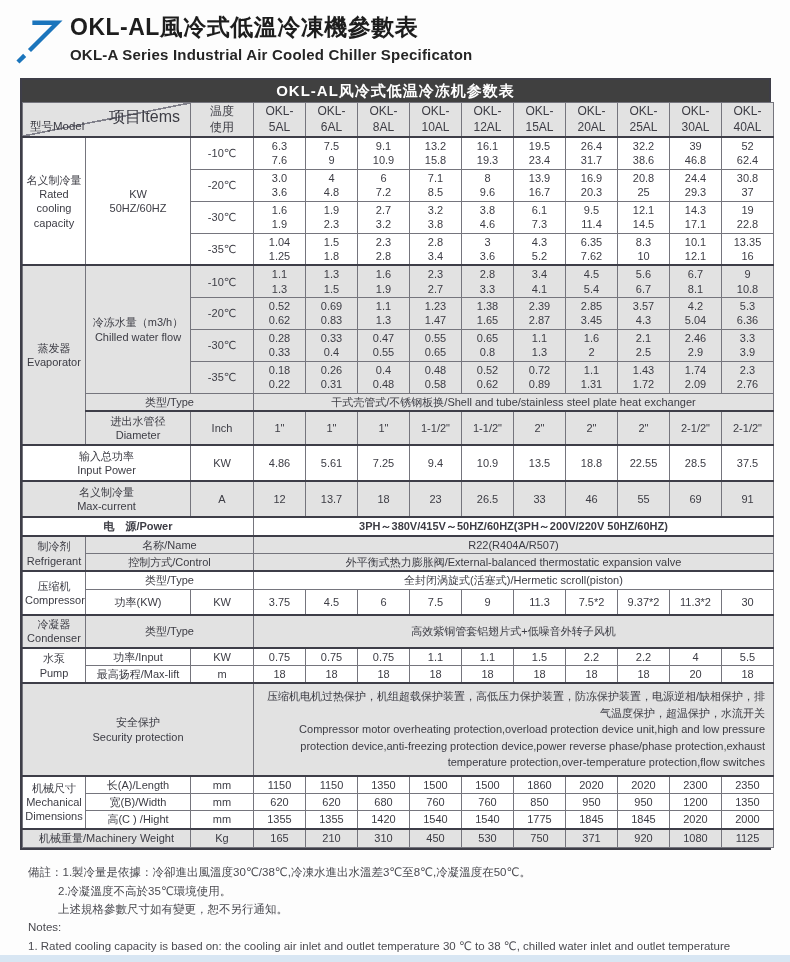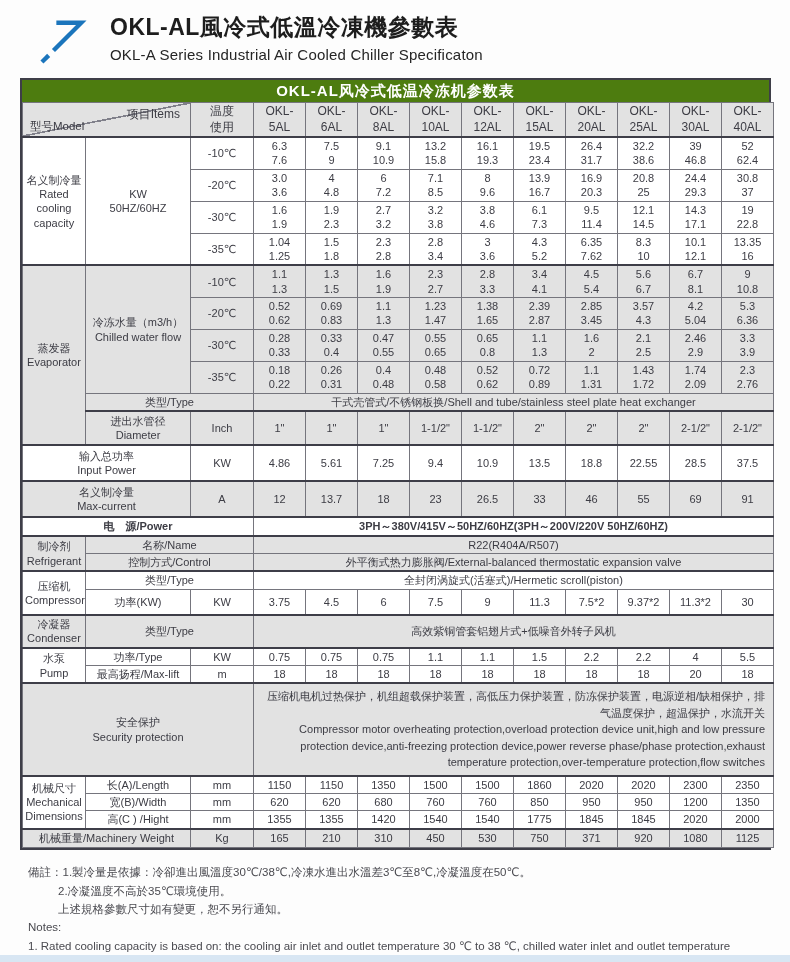--- a/index.html
+++ b/index.html
@@ -3,24 +3,24 @@
 <meta charset="utf-8">
 <style>
   * { box-sizing: border-box; }
   html,body { margin:0; padding:0; }
   body {
     width:790px; height:962px; position:relative;
     background:#fdfdfd; overflow:hidden;
     font-family:"Liberation Sans","DejaVu Sans",sans-serif;
     color:#3c3c44;
   }
-  .doc-header { display:flex; align-items:flex-start; gap:20px; padding:12px 0 0 40px; }
+  .doc-header { display:flex; align-items:flex-start; gap:4px; padding:12px 0 0 16px; }
   .logo { margin-top:4px; }
   .titles h1 { margin:0; font-size:23px; font-weight:600; color:#1d1d1d; letter-spacing:0.5px; }
-  .titles h2 { margin:3px 0 0; font-size:15px; font-weight:400; color:#252525; letter-spacing:0.2px; }
+  .titles h2 { margin:3px 0 0; font-size:15px; font-weight:700; color:#252525; letter-spacing:0.2px; }
 
   .spec-wrap { margin:10px 19px 0 20px; border:2px solid #3e3e48; background:#fff; }
   .table-title {
     height:22px; line-height:22px; text-align:center;
     color:#fff; font-size:15px; font-weight:600; letter-spacing:1px;
   }
   table { border-collapse:collapse; table-layout:fixed; width:100%; }
   td {
     border:1px solid #75757d; background:#fff;
     font-size:11px; line-height:1.3; text-align:center; vertical-align:middle;
@@ -32,21 +32,21 @@
   td.al-left { text-align:right; padding:4px 8px; line-height:1.5; }
 
   td.corner { position:relative; padding:0; }
   td.corner::before {
     content:""; position:absolute; inset:0;
     background:linear-gradient(to bottom right,
       transparent calc(50% - 0.8px), #80808a calc(50% - 0.8px),
       #80808a calc(50% + 0.8px), transparent calc(50% + 0.8px));
   }
   .corner-model { position:absolute; left:7px; bottom:2px; font-size:11.5px; }
-  .corner-items { position:absolute; right:10px; top:4px; font-size:12px; }
+  .corner-items { position:absolute; right:10px; top:4px; font-size:16px; }
 
   .notes { margin:13px 30px 0 28px; font-size:11.5px; color:#4a4a50; line-height:1.6; }
   .notes p { margin:0; }
   .notes p.indent { padding-left:30px; }
 
   .bottom-strip { position:absolute; left:0; right:0; bottom:0; height:7px; }
 </style>
 </head>
 <body>
 
@@ -57,21 +57,21 @@
       <path d="M9 41 L2 48" fill="none" stroke="#1b75bc" stroke-width="4.5"></path>
     </svg>
   </div>
   <div class="titles">
     <h1 data-name="page-title">OKL-AL風冷式低溫冷凍機參數表</h1>
     <h2 data-name="page-subtitle">OKL-A Series Industrial Air Cooled Chiller Specificaton</h2>
   </div>
 </div>
 
 <div class="spec-wrap" data-name="spec-table-container">
-  <div class="table-title" data-name="table-title-bar" style="background: #4d7c0f;">OKL-AL风冷式低温冷冻机参数表</div>
+  <div class="table-title" data-name="table-title-bar" style="background: #404040;">OKL-AL风冷式低温冷冻机参数表</div>
   <table data-name="spec-table">
     <colgroup>
       <col style="width:63px">
         <col style="width:105px">
         <col style="width:63px">
       <col style="width:52px">
         <col style="width:52px">
         <col style="width:52px">
         <col style="width:52px">
         <col style="width:52px">
@@ -386,21 +386,21 @@
         </tr>
         <tr data-name="row-condenser-type" class="shade sb" style="height: 32px;">
           <td data-name="group-label-condenser">冷凝器
 Condenser</td>
           <td colspan="2" data-name="label-condenser-type">类型/Type</td>
           <td colspan="10" data-name="value-condenser-type">高效紫铜管套铝翅片式+低噪音外转子风机</td>
         </tr>
         <tr data-name="row-pump-power" class="sb" style="height: 16px;">
           <td rowspan="2" data-name="group-label-pump">水泵
 Pump</td>
-          <td data-name="label-pump-power">功率/Type</td>
+          <td data-name="label-pump-power">功率/Input</td>
           <td data-name="unit-label">KW</td>
           <td data-name="value-cell">0.75</td>
           <td data-name="value-cell">0.75</td>
           <td data-name="value-cell">0.75</td>
           <td data-name="value-cell">1.1</td>
           <td data-name="value-cell">1.1</td>
           <td data-name="value-cell">1.5</td>
           <td data-name="value-cell">2.2</td>
           <td data-name="value-cell">2.2</td>
           <td data-name="value-cell">4</td>

